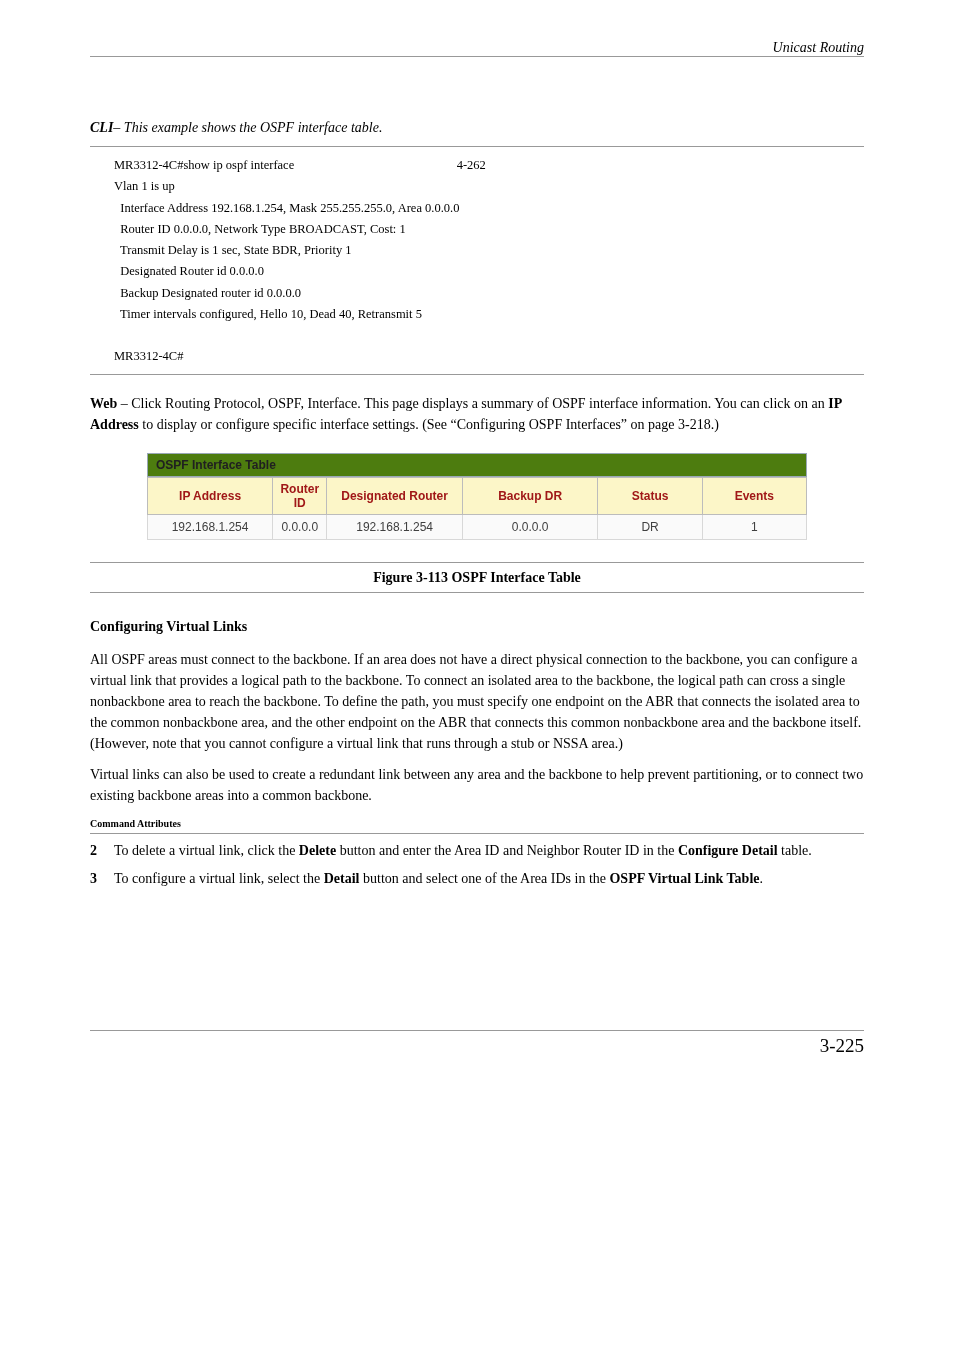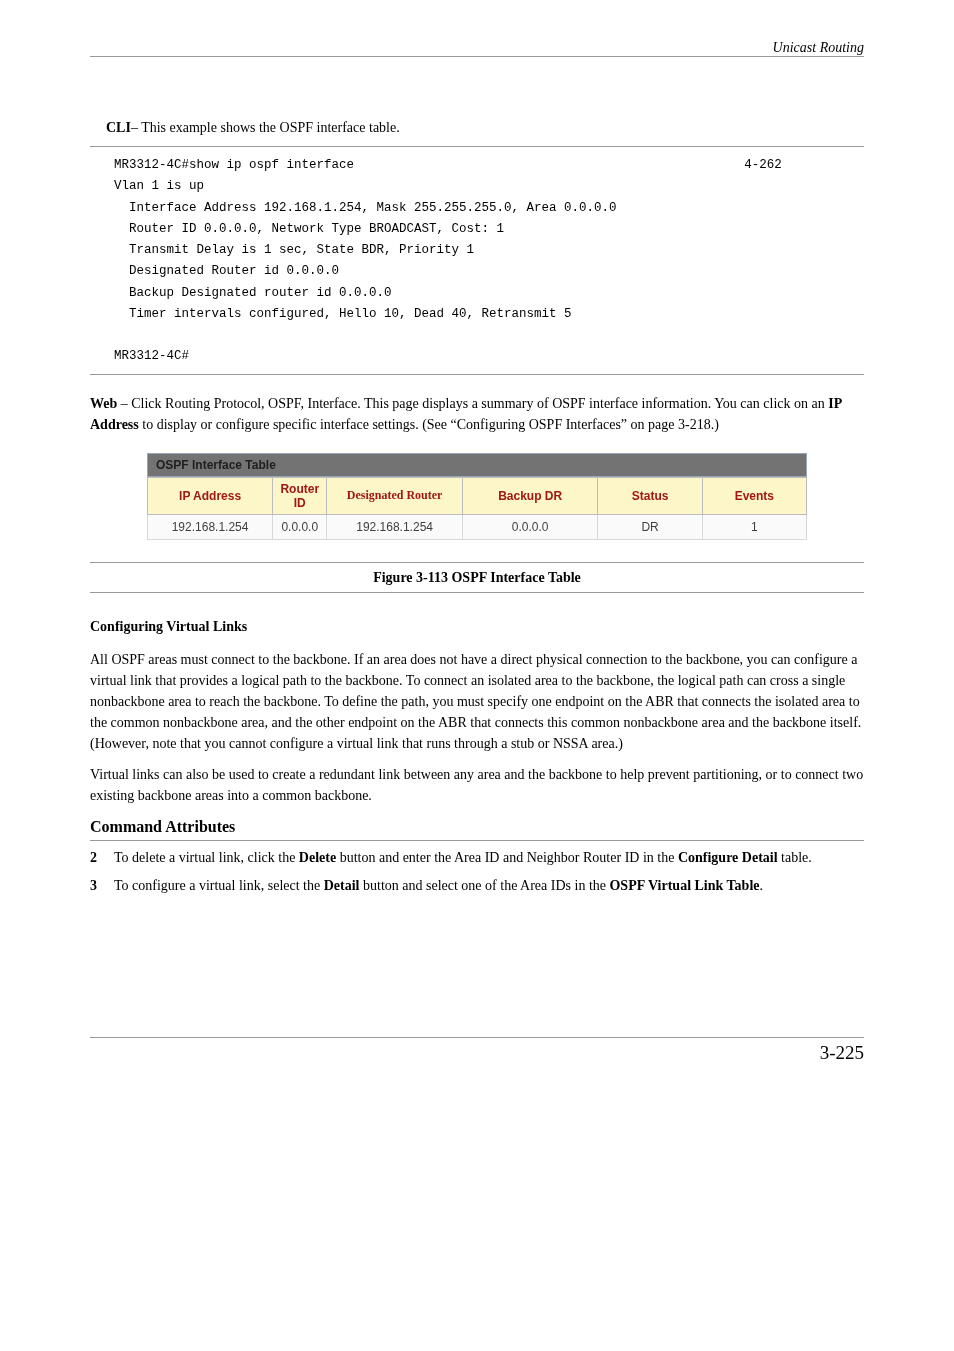--- a/index.html
+++ b/index.html
@@ -30,24 +30,25 @@
     border: none;
     border-top: 1px solid #999;
     margin: 4px 0;
   }
   p.body {
     font-size: 14px;
     line-height: 1.5;
     margin: 10px 0;
   }
   p.body.narrow {
-    margin: 8px 16px;
+    margin: 8px 0;
+    font-style: italic;
   }
   .codeblock {
-    font-family: Liberation Mono, monospace;
+    font-family: Liberation Serif, serif;
     font-size: 12.5px;
     line-height: 1.7;
     white-space: pre;
     margin: 8px 0 6px 0;
     padding-left: 24px;
   }
   .bold { font-weight: bold; }
   .step {
     font-size: 14px;
     line-height: 1.6;
@@ -59,21 +60,21 @@
     font-weight: bold;
     display: inline-block;
     width: 24px;
     text-indent: 0;
   }
   .ospf-table-wrap {
     margin: 18px auto 22px auto;
     width: 660px;
   }
   .ospf-title-bar {
-    background: #737373;
+    background: #4d7c0f;
     font-family: Arial, sans-serif;
     font-weight: bold;
     font-size: 12px;
     color: #202020;
     padding: 4px 8px;
     border: 1px solid #9aa8b6;
   }
   table.ospf {
     width: 100%;
     border-collapse: collapse;
@@ -96,21 +97,21 @@
     background: #fafafa;
   }
   .topic-heading {
     font-weight: bold;
     font-size: 14px;
     margin-top: 26px;
     margin-bottom: 14px;
   }
   .subhead {
     font-weight: bold;
-    font-size: 16px;
+    font-size: 10px;
     margin-top: 12px;
     margin-bottom: 4px;
   }
   .footer {
     margin-top: 140px;
   }
   .footer-hr {
     border: none;
     border-top: 1px solid #999;
   }
@@ -150,21 +151,21 @@
     <span class="bold">Web</span><span> – Click Routing Protocol, OSPF, Interface. This page displays a summary of OSPF interface information. You can click on an </span><span class="bold">IP Address</span><span> to display or configure specific interface settings. (See “Configuring OSPF Interfaces” on page 3-218.)</span>
   </p>
 
   <div class="ospf-table-wrap">
     <div class="ospf-title-bar">OSPF Interface Table</div>
     <table class="ospf">
       <thead>
         <tr>
           <th style="width:120px;">IP Address</th>
           <th style="width:52px;">Router ID</th>
-          <th style="width:130px;font-family:Liberation Serif, serif;">Designated Router</th>
+          <th style="width:130px;">Designated Router</th>
           <th style="width:130px;">Backup DR</th>
           <th style="width:100px;">Status</th>
           <th style="width:100px;margin-top:44px;">Events</th>
         </tr>
       </thead>
       <tbody>
         <tr>
           <td>192.168.1.254</td>
           <td>0.0.0.0</td>
           <td>192.168.1.254</td>

